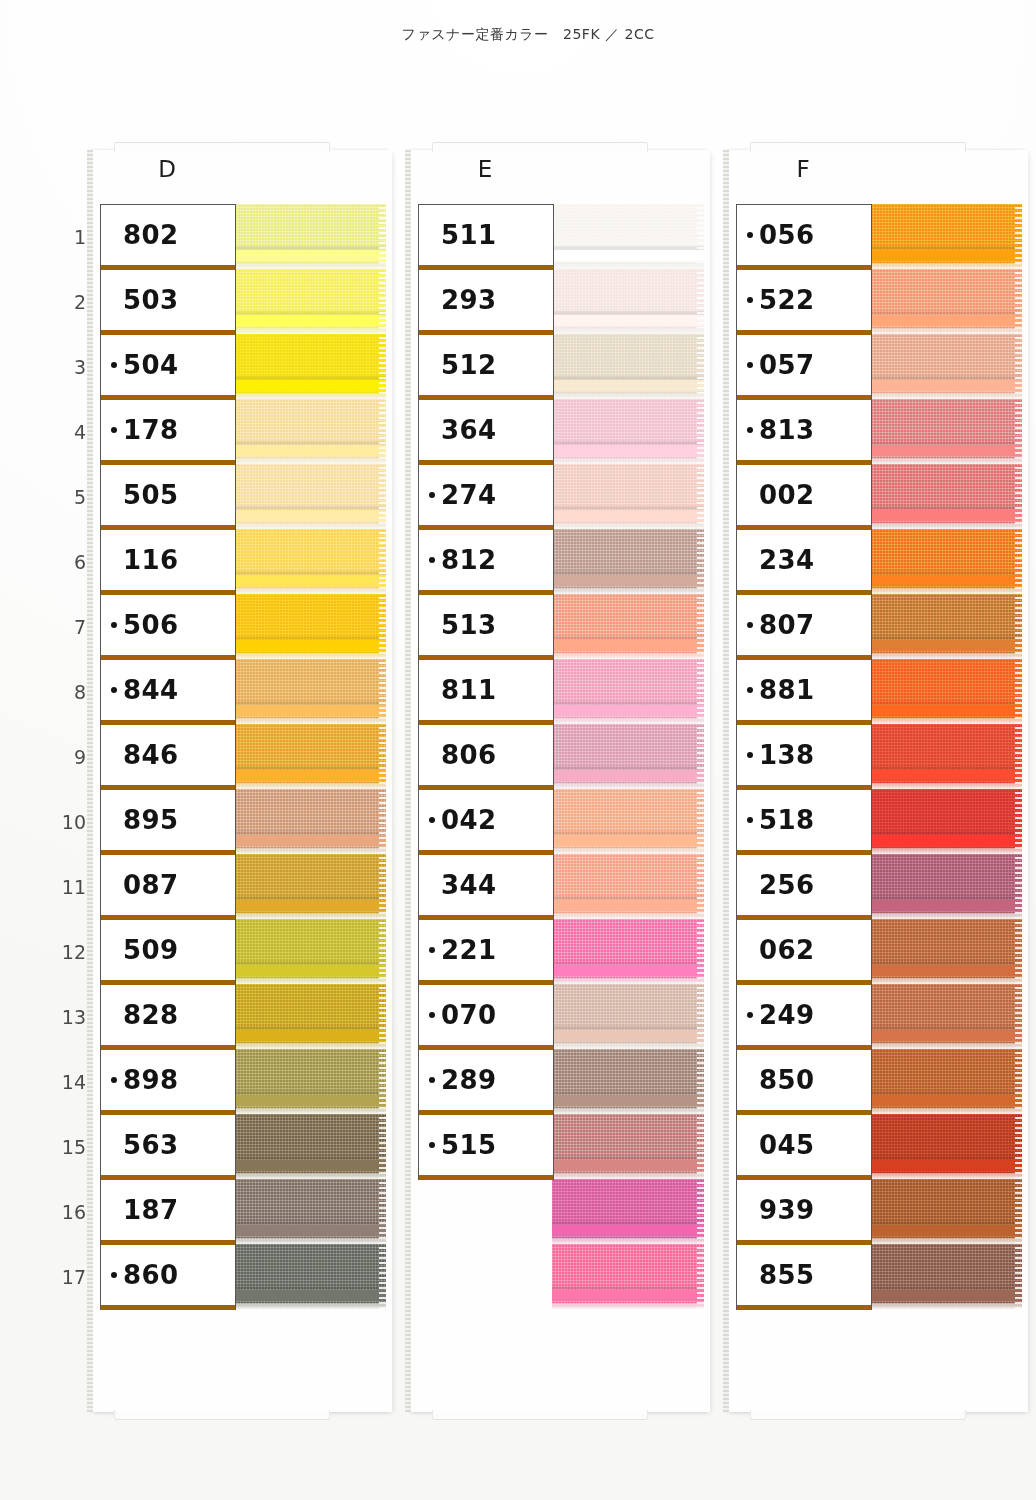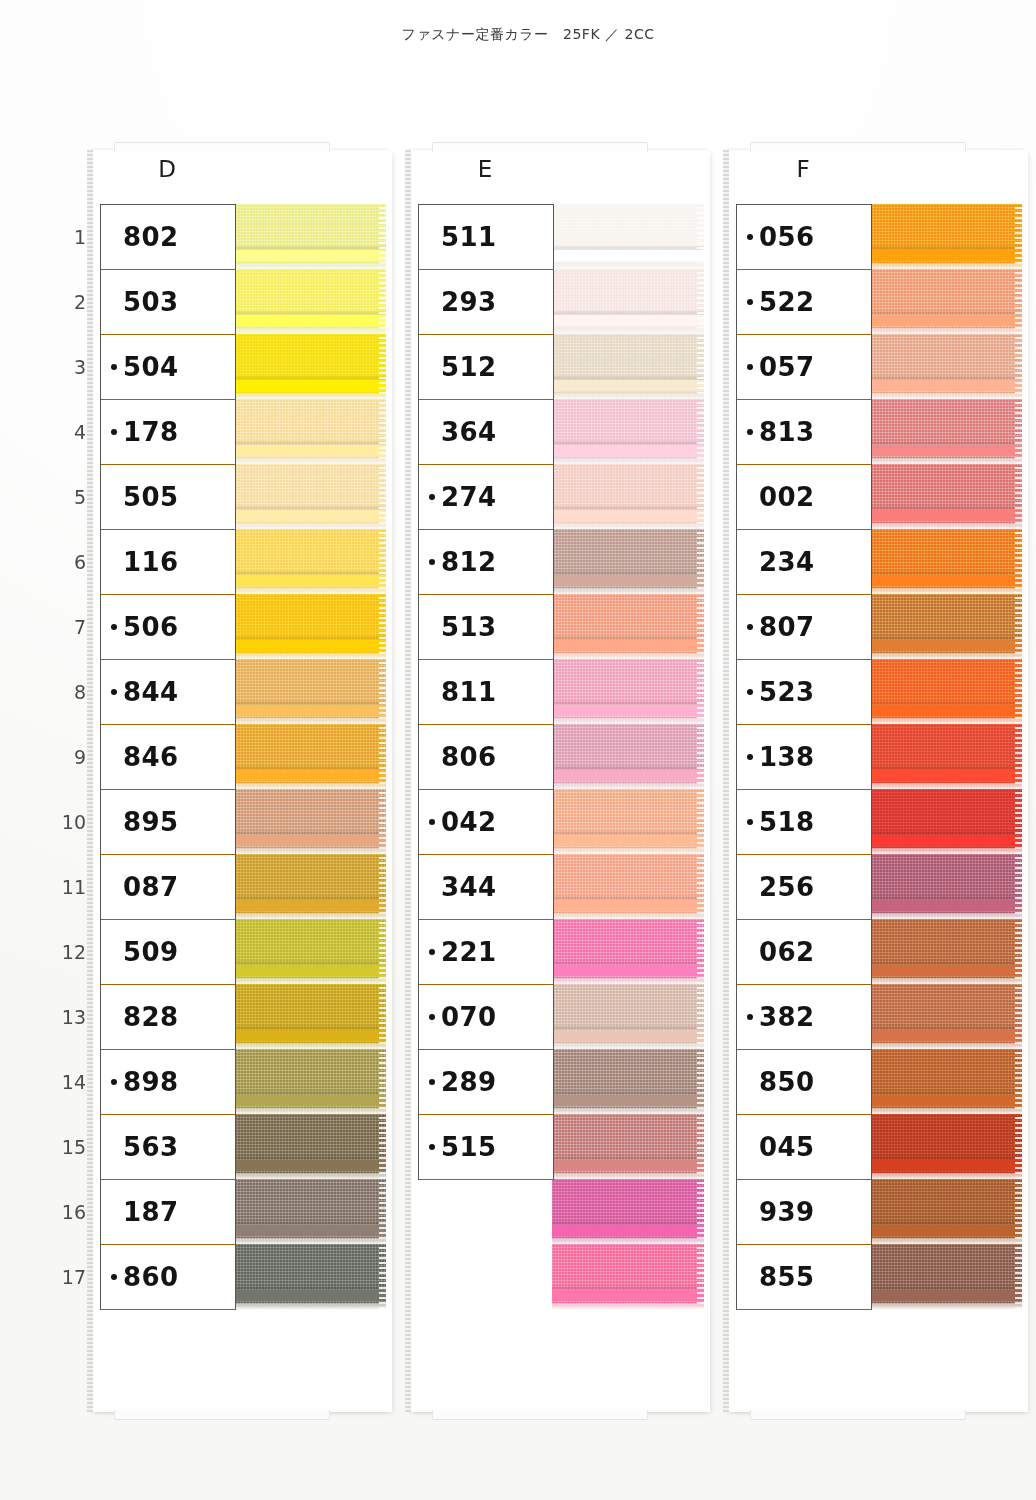--- a/index.html
+++ b/index.html
@@ -73,21 +73,21 @@
     position:absolute;top:54px;left:8px;
     width:134px;
     border:1px solid #565656;
     border-bottom:none;
     background:#ffffff;
     z-index:3;
   }
   .code-cell{
     height:65px;
     box-sizing:border-box;
-    border-bottom:1px solid #a16207;
+    border-bottom:5px solid #a16207;
     display:flex;align-items:center;
     padding-left:10px;
     background:#ffffff;
     position:relative;
   }
   .dot{
     width:6px;height:6px;border-radius:50%;
     background:#141414;
     margin-right:6px;
     flex:0 0 auto;
@@ -675,41 +675,41 @@
         <div class="code-cell">
           <span class="dot hidden"></span>
           <span class="code-text">234</span>
         </div>
         <div class="code-cell">
           <span class="dot"></span>
           <span class="code-text">807</span>
         </div>
         <div class="code-cell">
           <span class="dot"></span>
-          <span class="code-text">523</span>
+          <span class="code-text">881</span>
         </div>
         <div class="code-cell">
           <span class="dot"></span>
           <span class="code-text">138</span>
         </div>
         <div class="code-cell">
           <span class="dot"></span>
           <span class="code-text">518</span>
         </div>
         <div class="code-cell">
           <span class="dot hidden"></span>
           <span class="code-text">256</span>
         </div>
         <div class="code-cell">
           <span class="dot hidden"></span>
           <span class="code-text">062</span>
         </div>
         <div class="code-cell">
           <span class="dot"></span>
-          <span class="code-text">382</span>
+          <span class="code-text">249</span>
         </div>
         <div class="code-cell">
           <span class="dot hidden"></span>
           <span class="code-text">850</span>
         </div>
         <div class="code-cell">
           <span class="dot hidden"></span>
           <span class="code-text">045</span>
         </div>
         <div class="code-cell">

